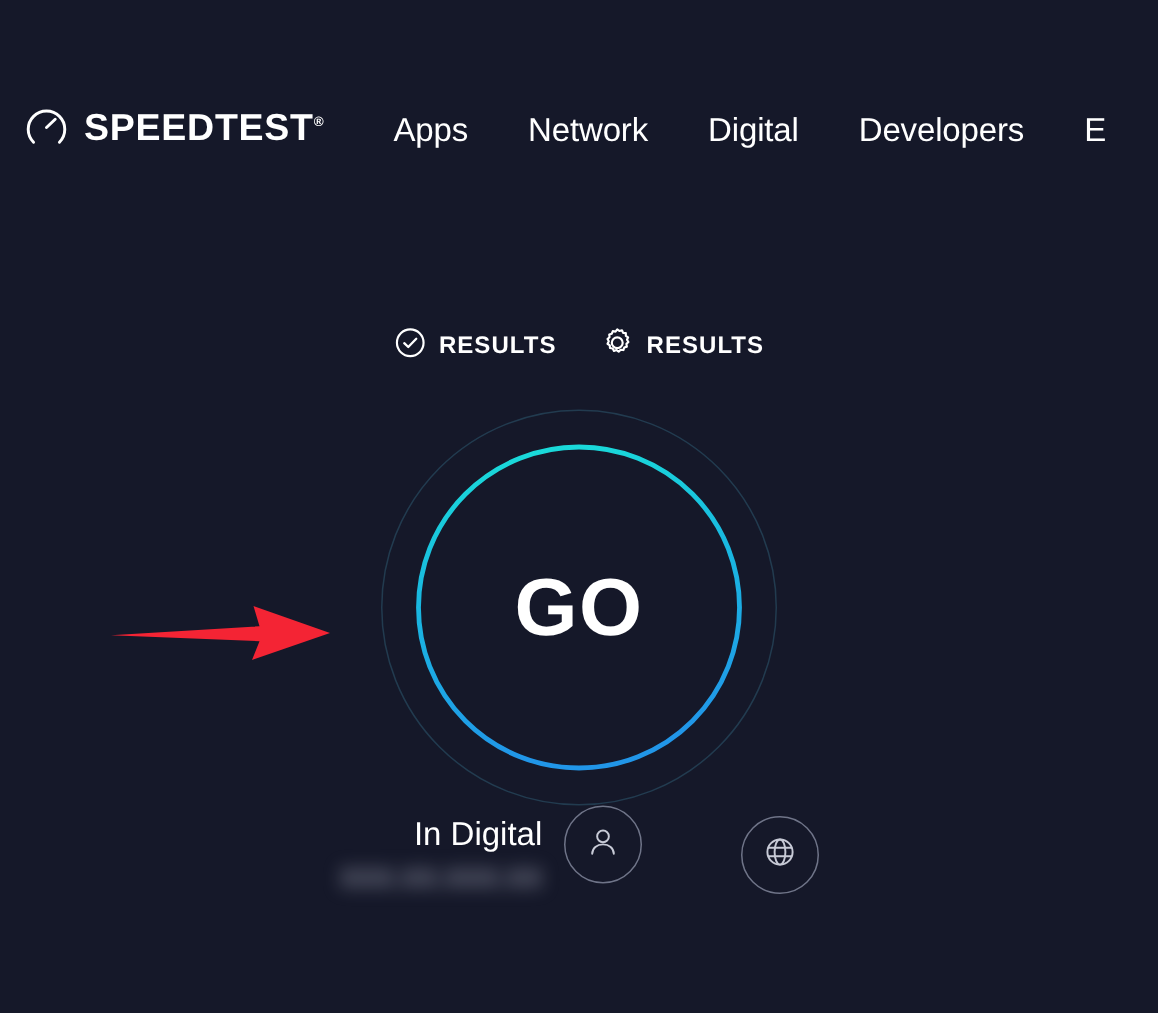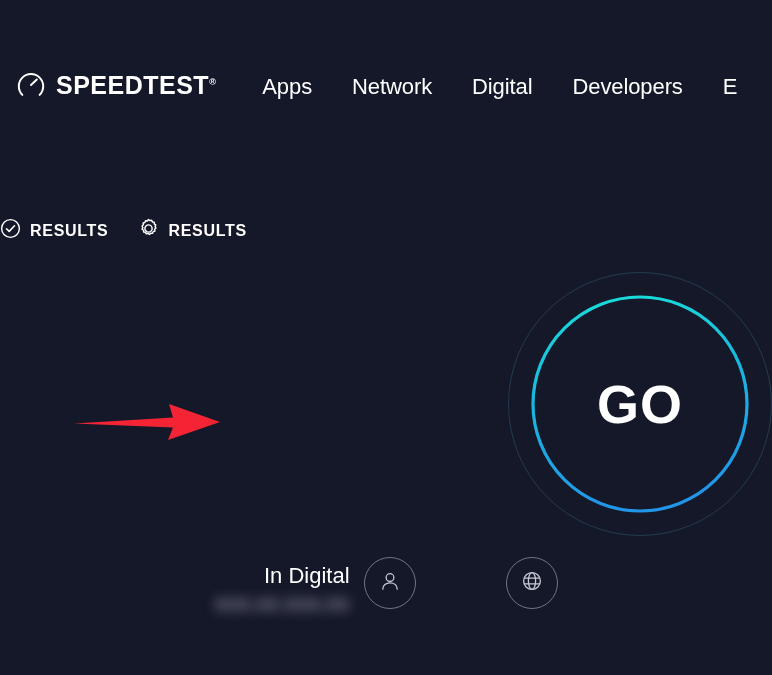--- a/index.html
+++ b/index.html
@@ -71,21 +71,21 @@
   }
 
   
   .main {
     position: relative;
     width: 100%;
   }
 
   .actions {
     display: flex;
-    justify-content: flex-start;
+    justify-content: center;
     align-items: center;
     gap: 30px;
     margin-top: 118px;
   }
 
   .action {
     display: flex;
     align-items: center;
     gap: 9px;
     cursor: pointer;
@@ -97,21 +97,21 @@
     letter-spacing: 0.7px;
     color: #ffffff;
   }
 
   .action-icon { display: block; }
 
   
   .go-wrap {
     margin-top: 29px;
     display: flex;
-    justify-content: flex-end;
+    justify-content: center;
     position: relative;
   }
 
   .go-outer {
     position: relative;
     width: 264px;
     height: 264px;
     display: flex;
     align-items: center;
     justify-content: center;
@@ -145,25 +145,24 @@
     font-weight: bold;
     letter-spacing: 1px;
     cursor: pointer;
     display: flex;
     align-items: center;
     justify-content: center;
   }
 
   
   .info {
-    margin-top: 21px;
-    display: flex;
-    align-items: flex-start;
-    justify-content: center;
-    gap: 12px;
+    display: flex;
+    align-items: flex-end;
+    justify-content: center;
+    gap: 0;
   }
 
   .info-block {
     display: flex;
     align-items: flex-start;
     gap: 14px;
   }
 
   .info-block.left { justify-content: flex-end; }
 

